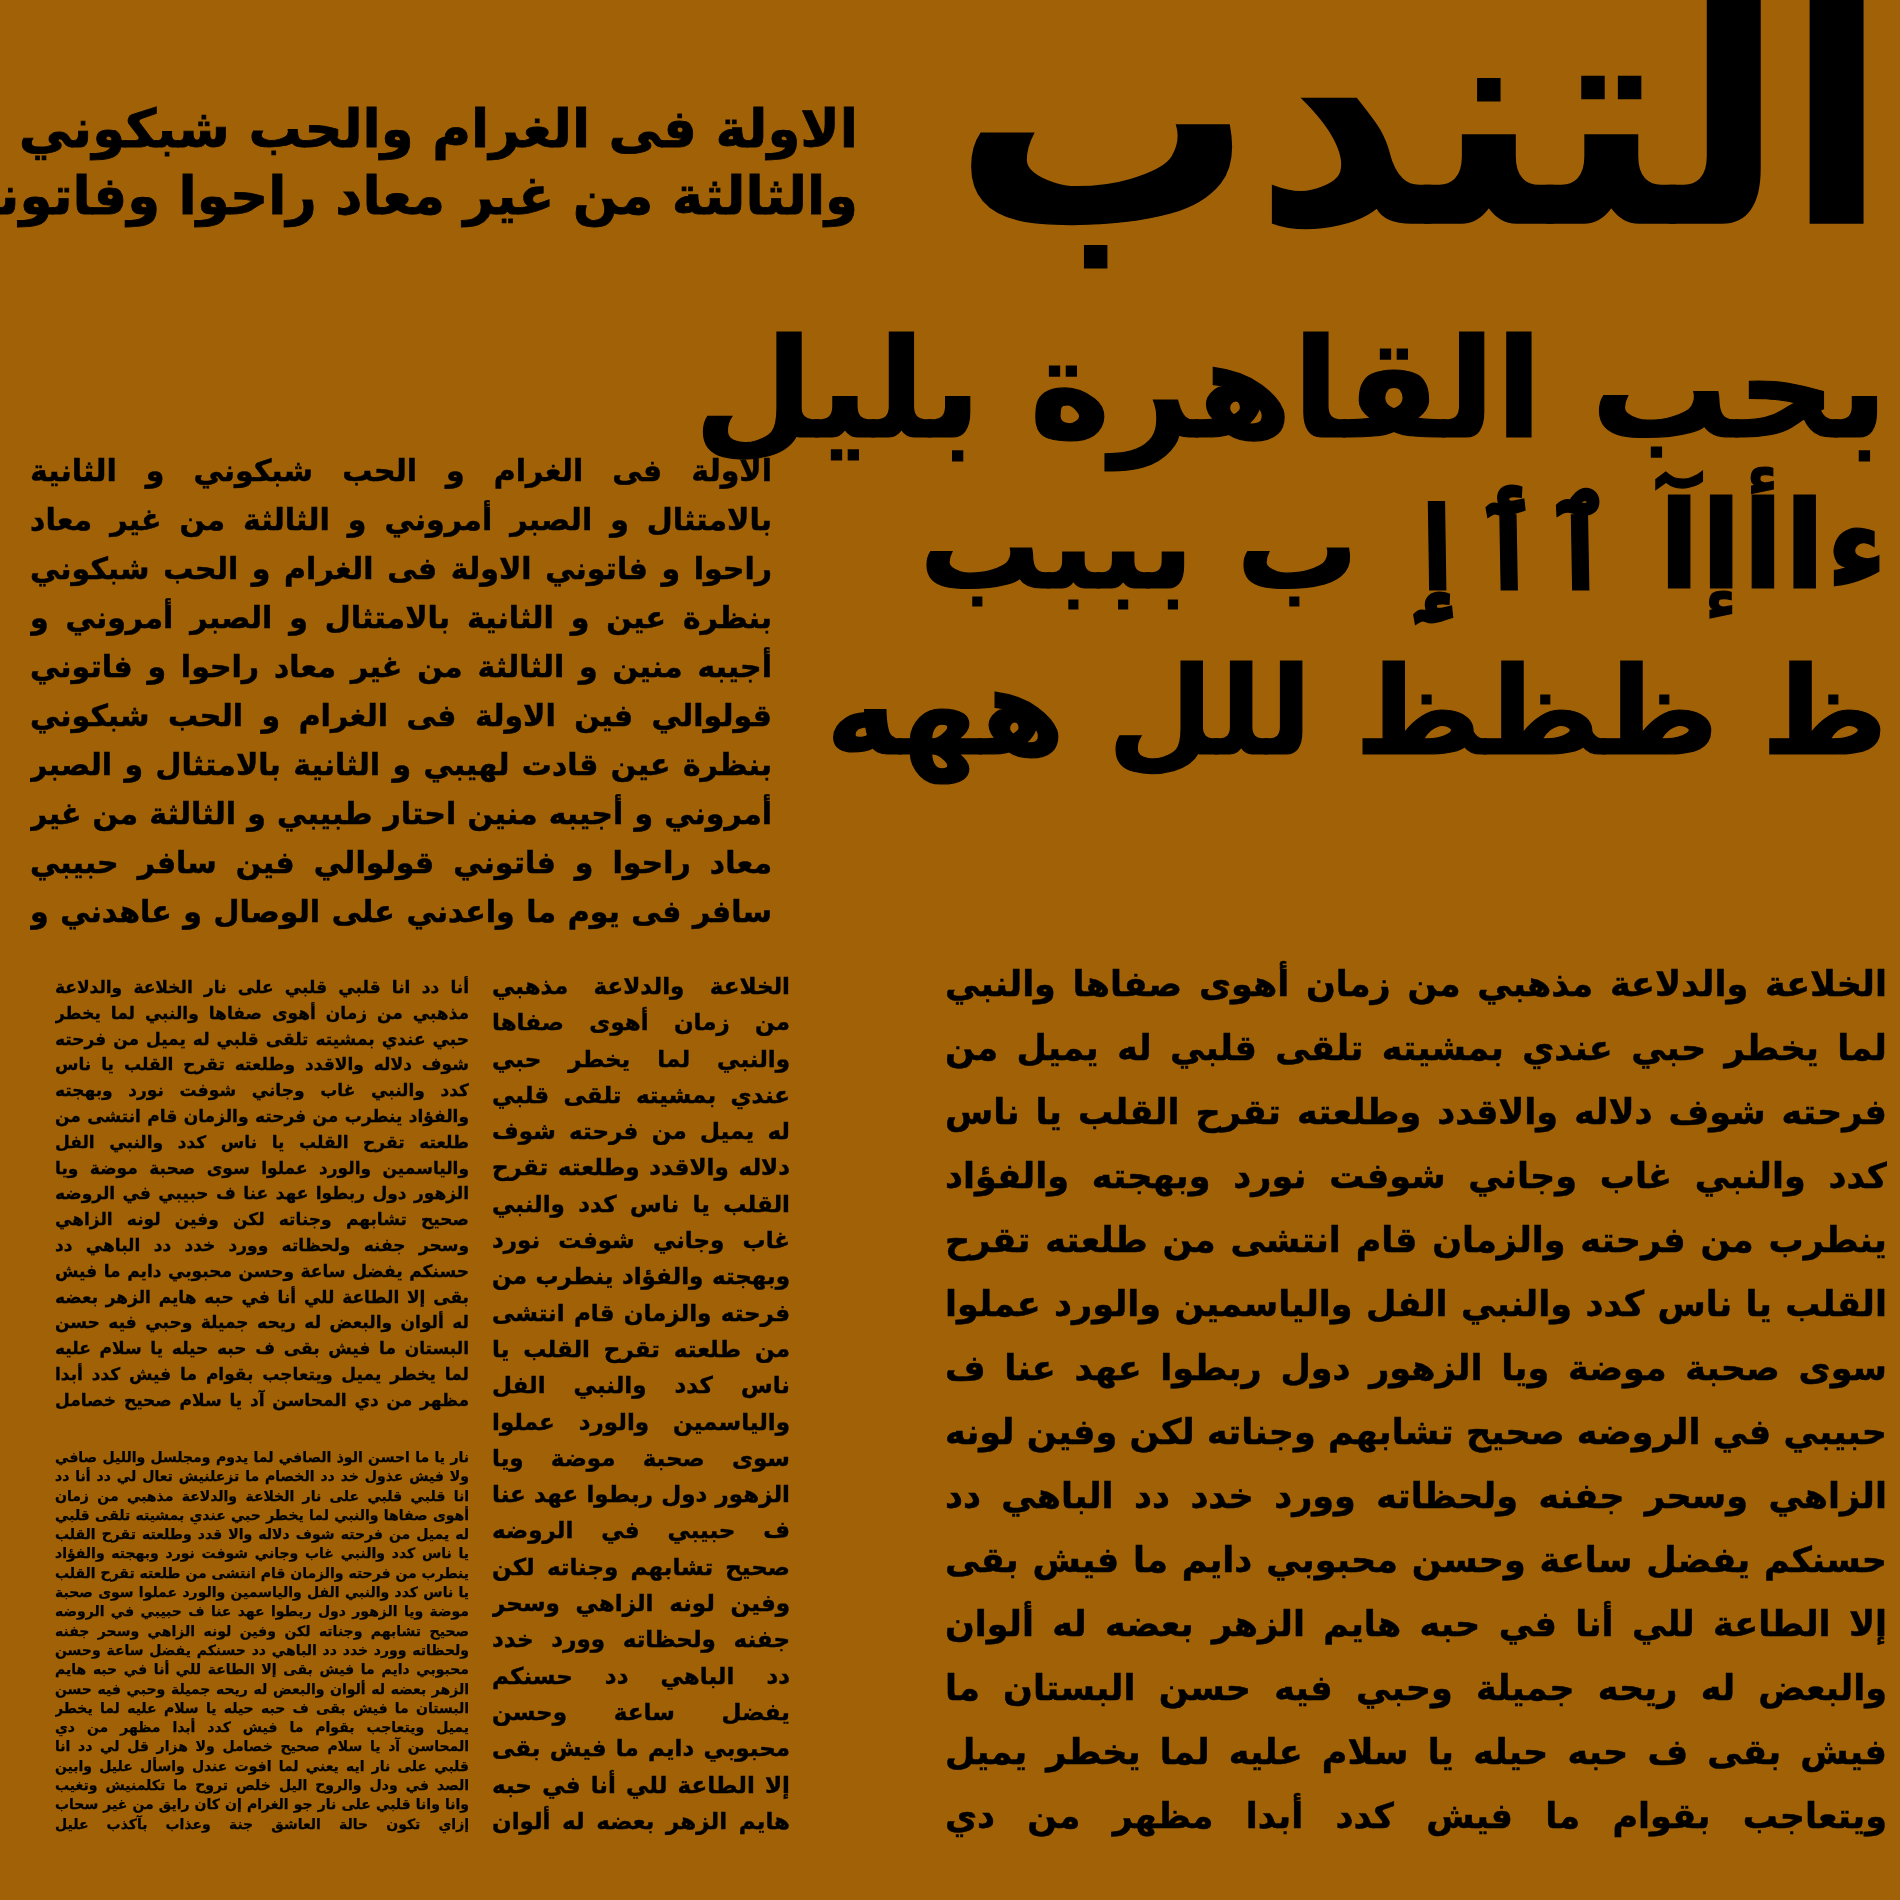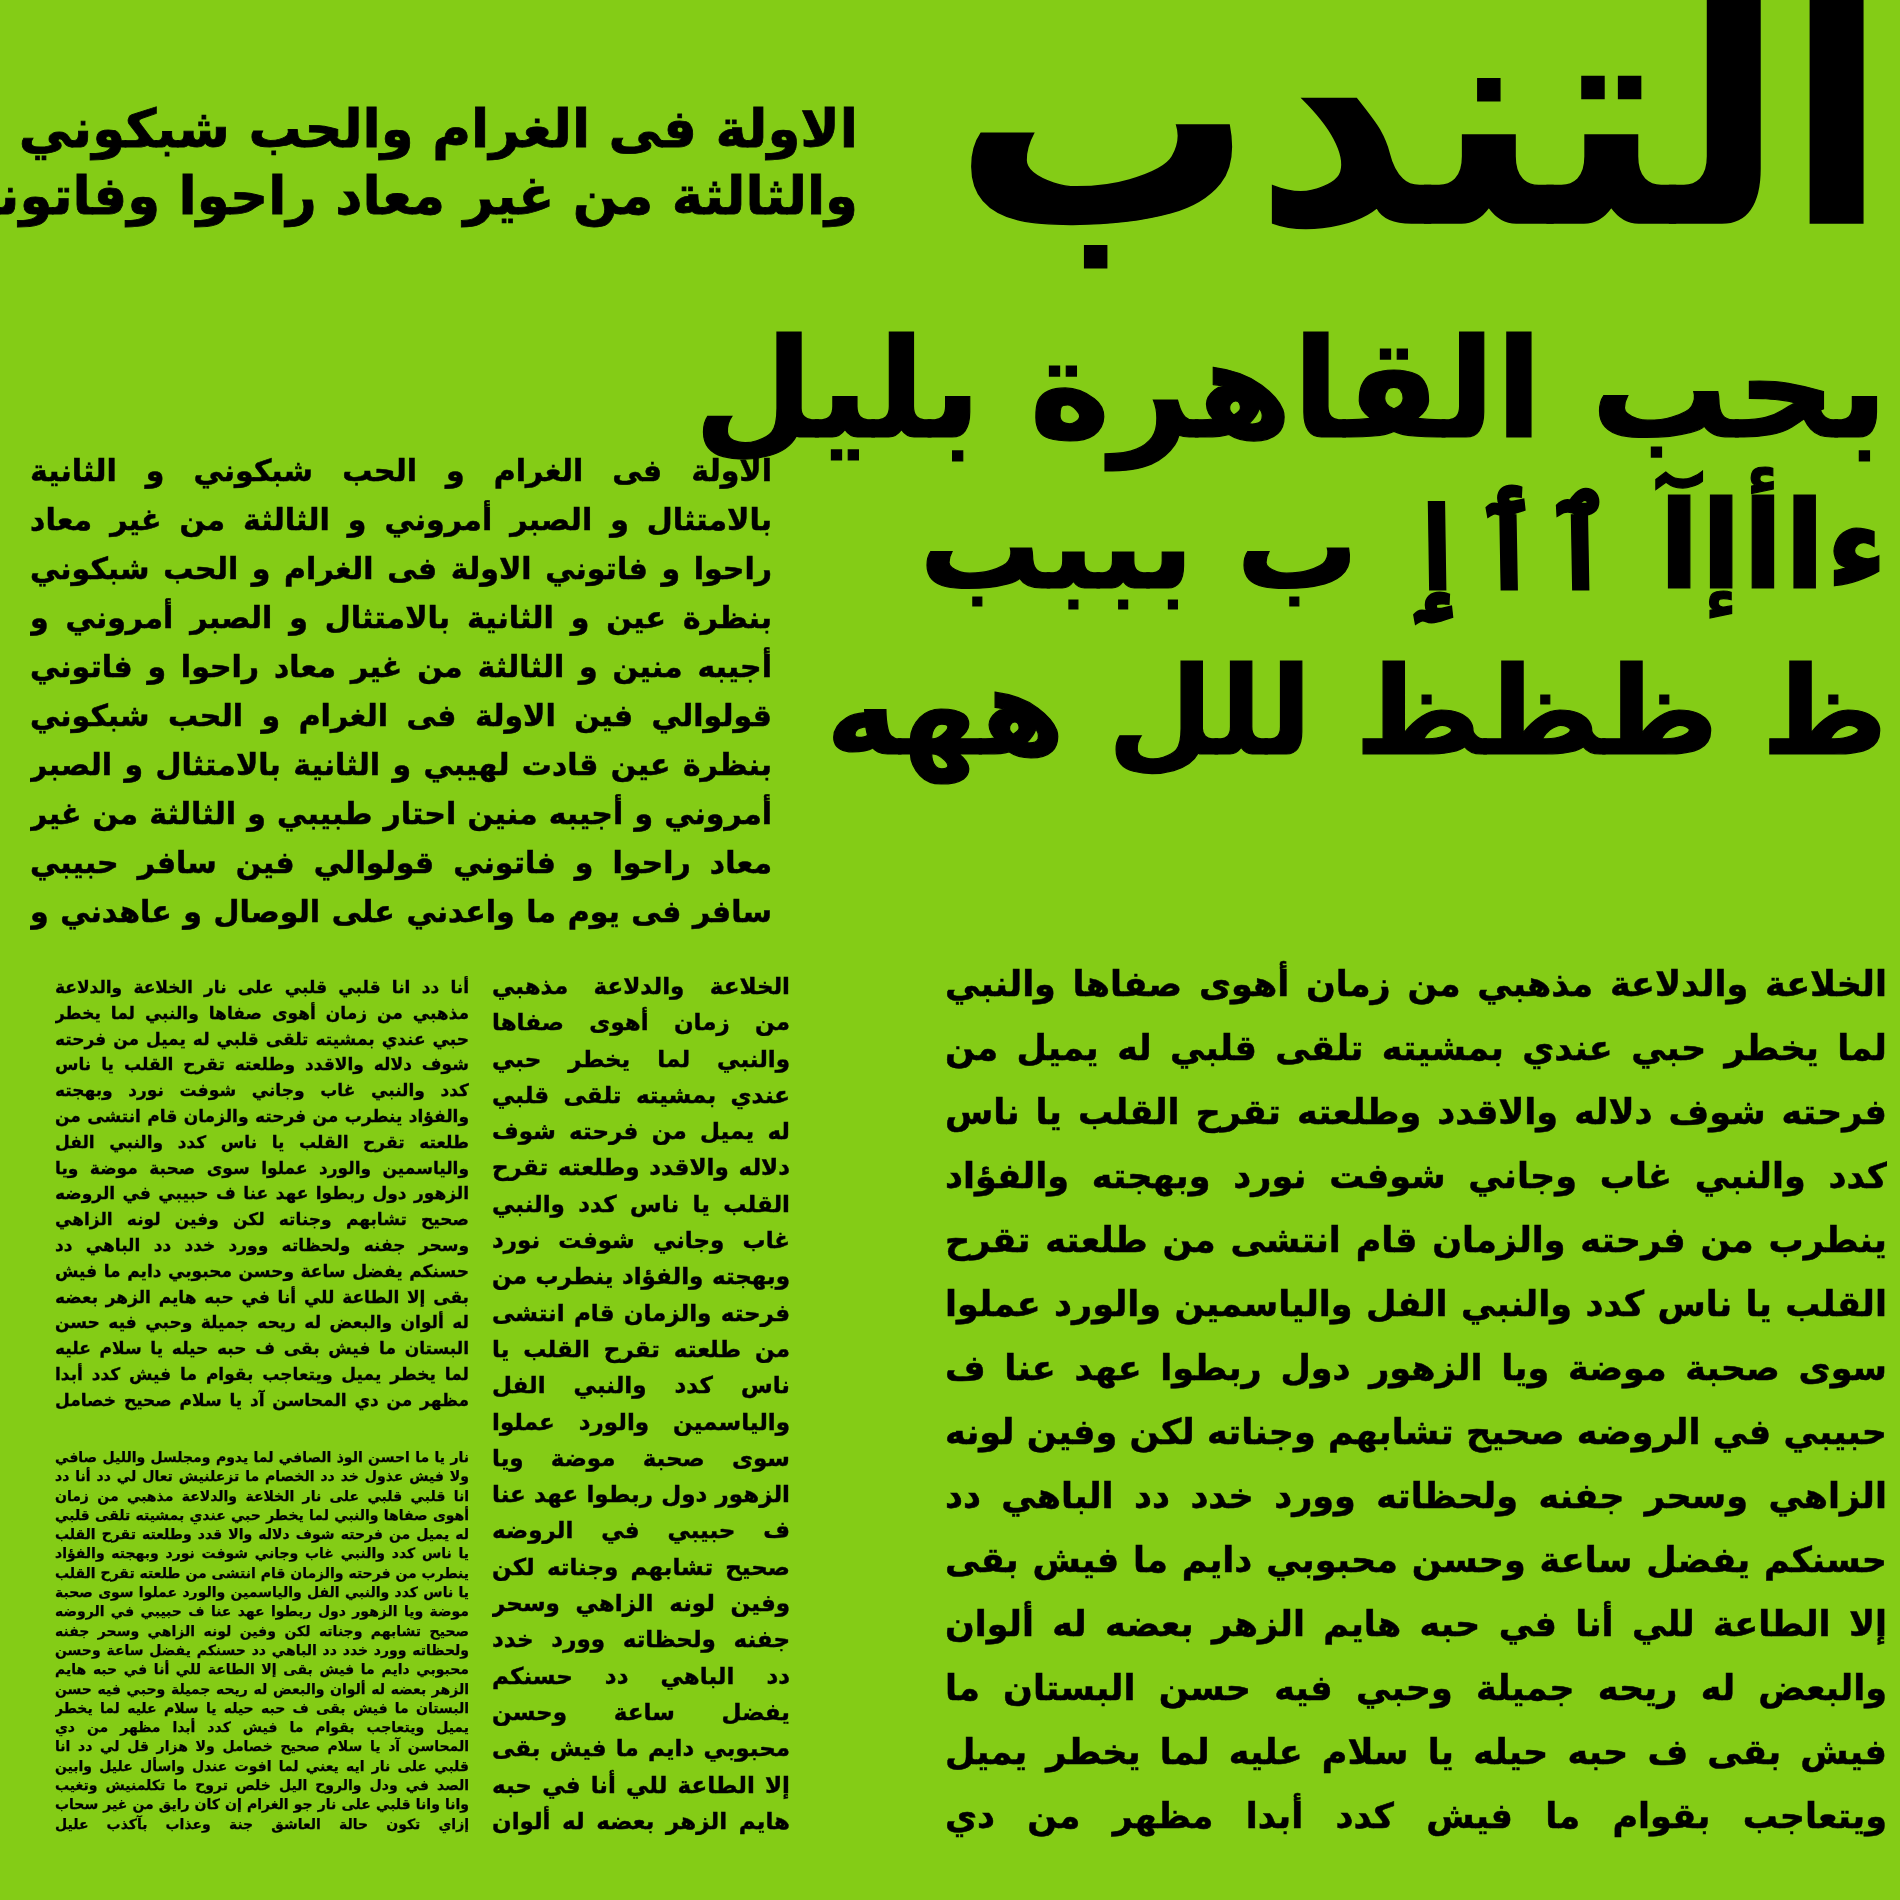--- a/index.html
+++ b/index.html
@@ -4,21 +4,21 @@
 <style>
   html, body {
     margin: 0;
     padding: 0;
     background: #ffffff;
   }
   #canvas {
     position: relative;
     width: 1900px;
     height: 1900px;
-    background: #84cc16;
+    background: #a16207;
     color: #000000;
     font-family: "DejaVu Sans", sans-serif;
     font-weight: 700;
     direction: rtl;
     overflow: hidden;
   }
   .abs { position: absolute; }
 
   
   .display {

